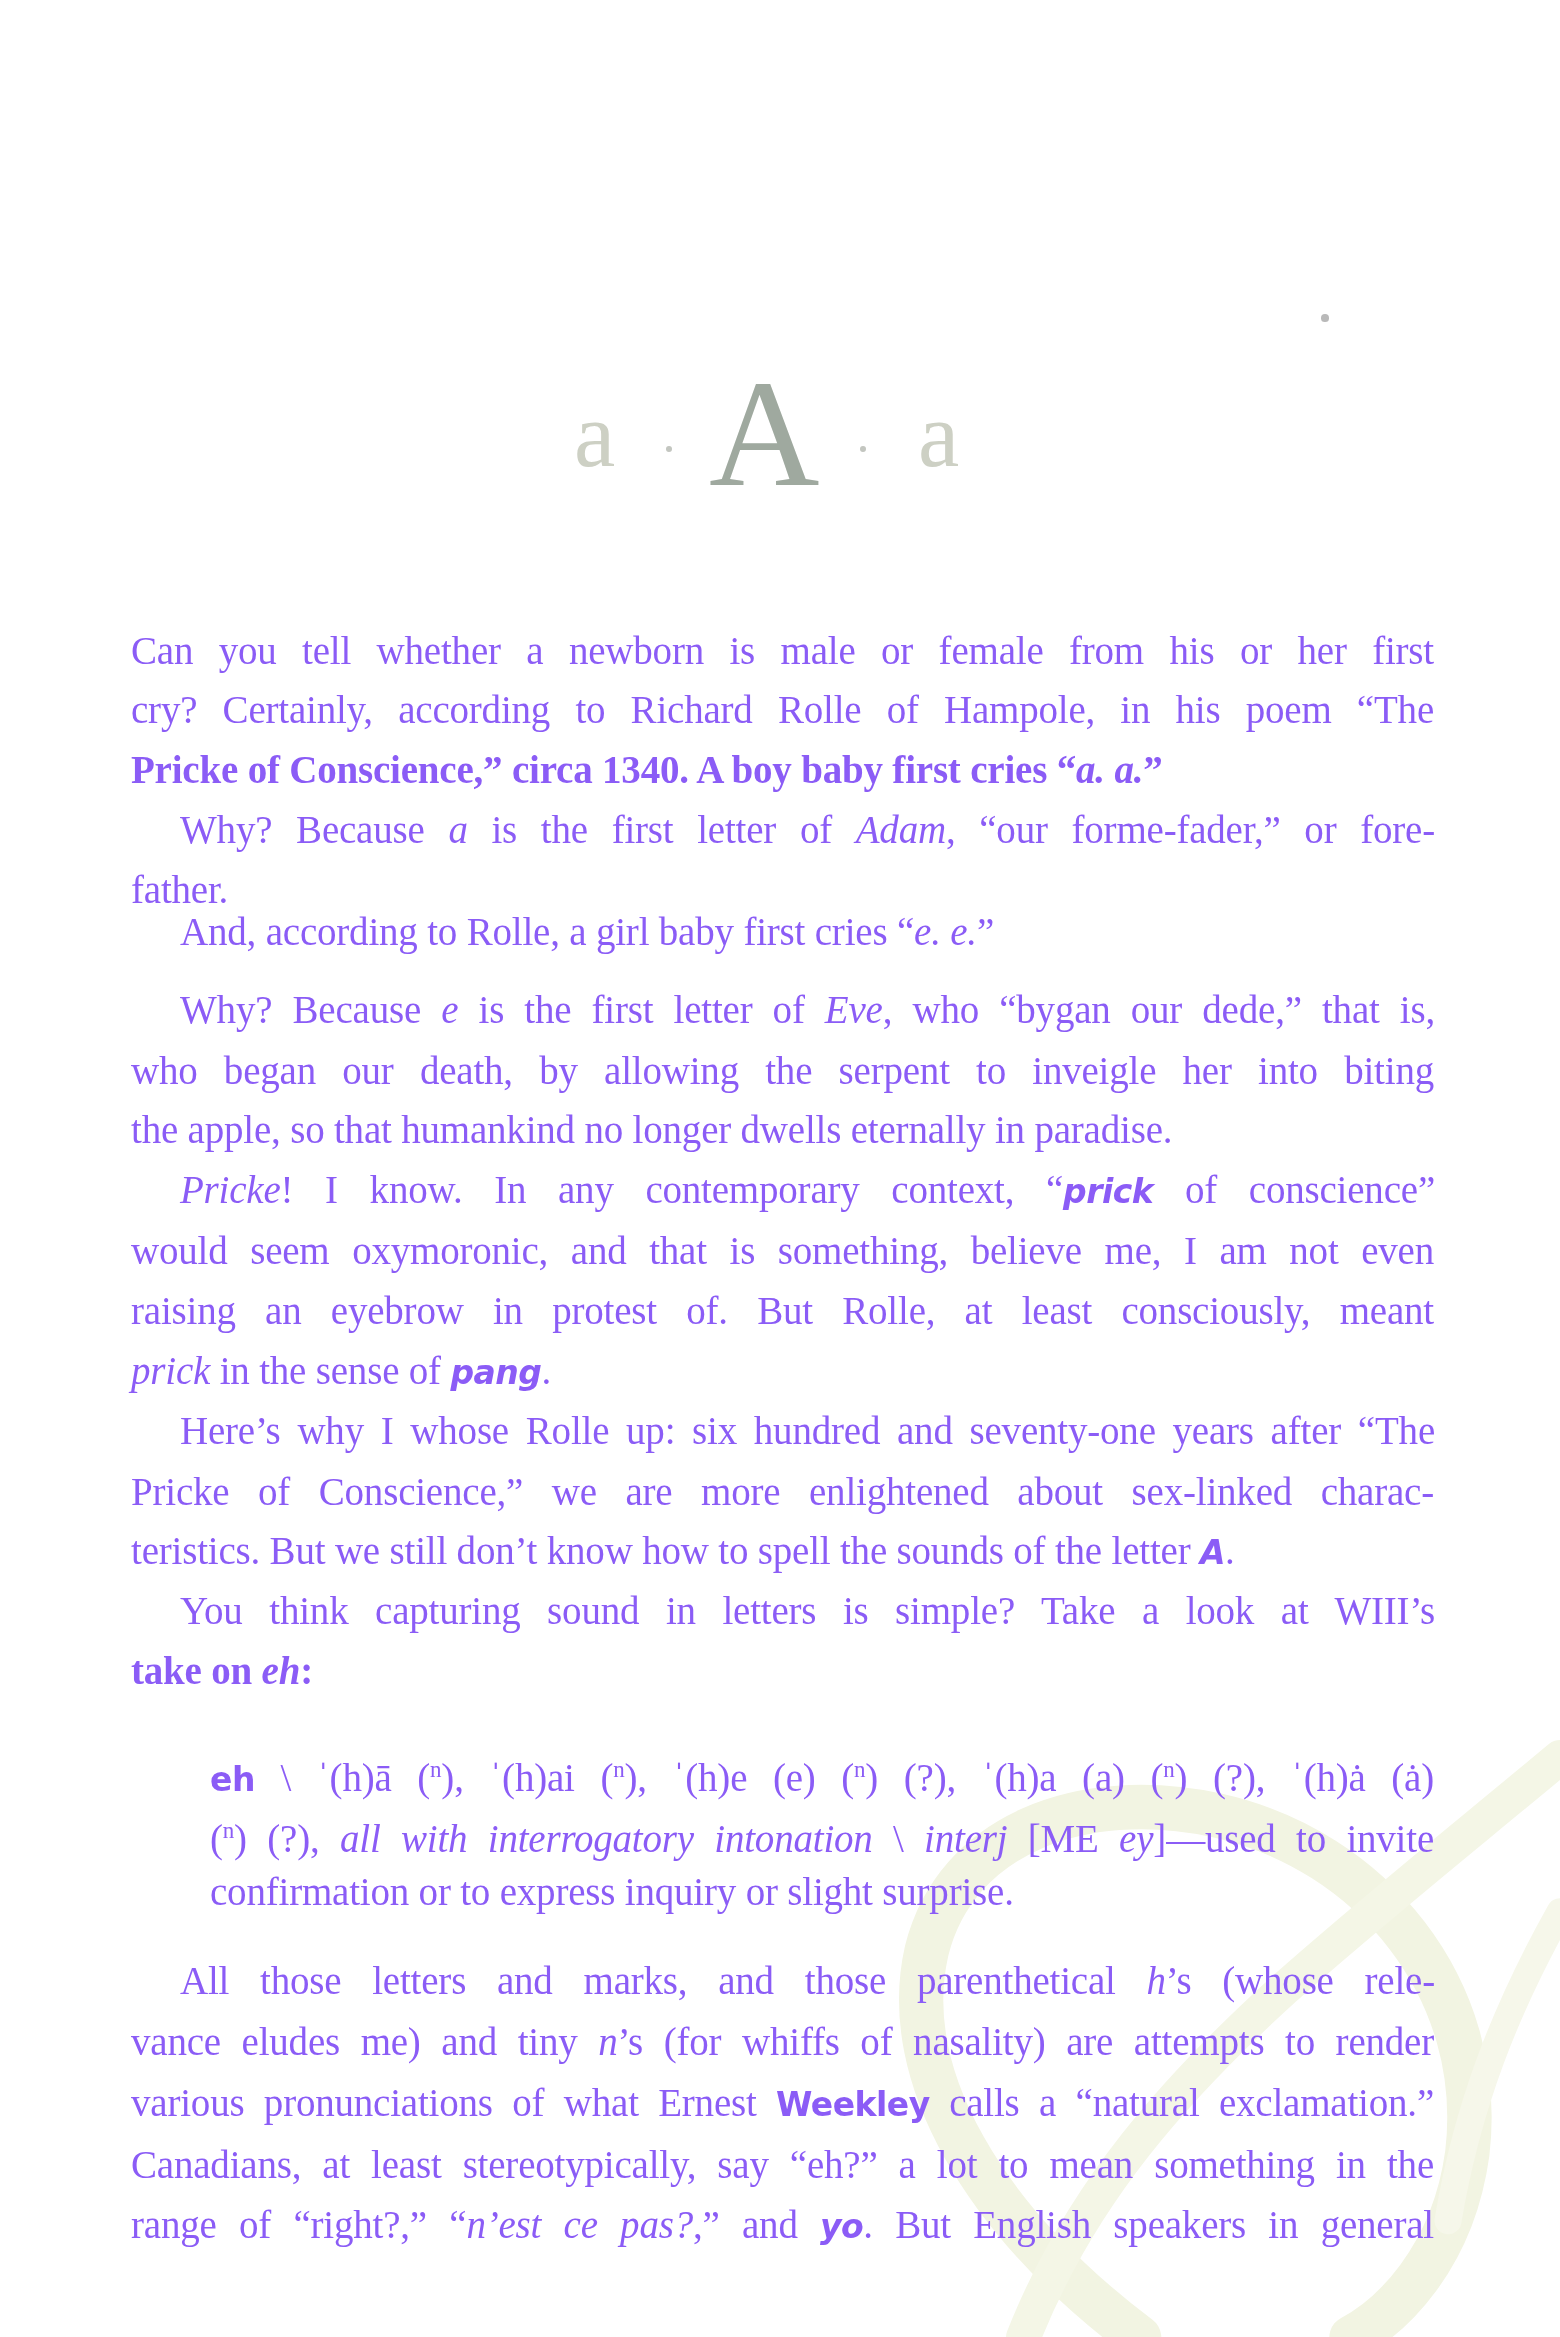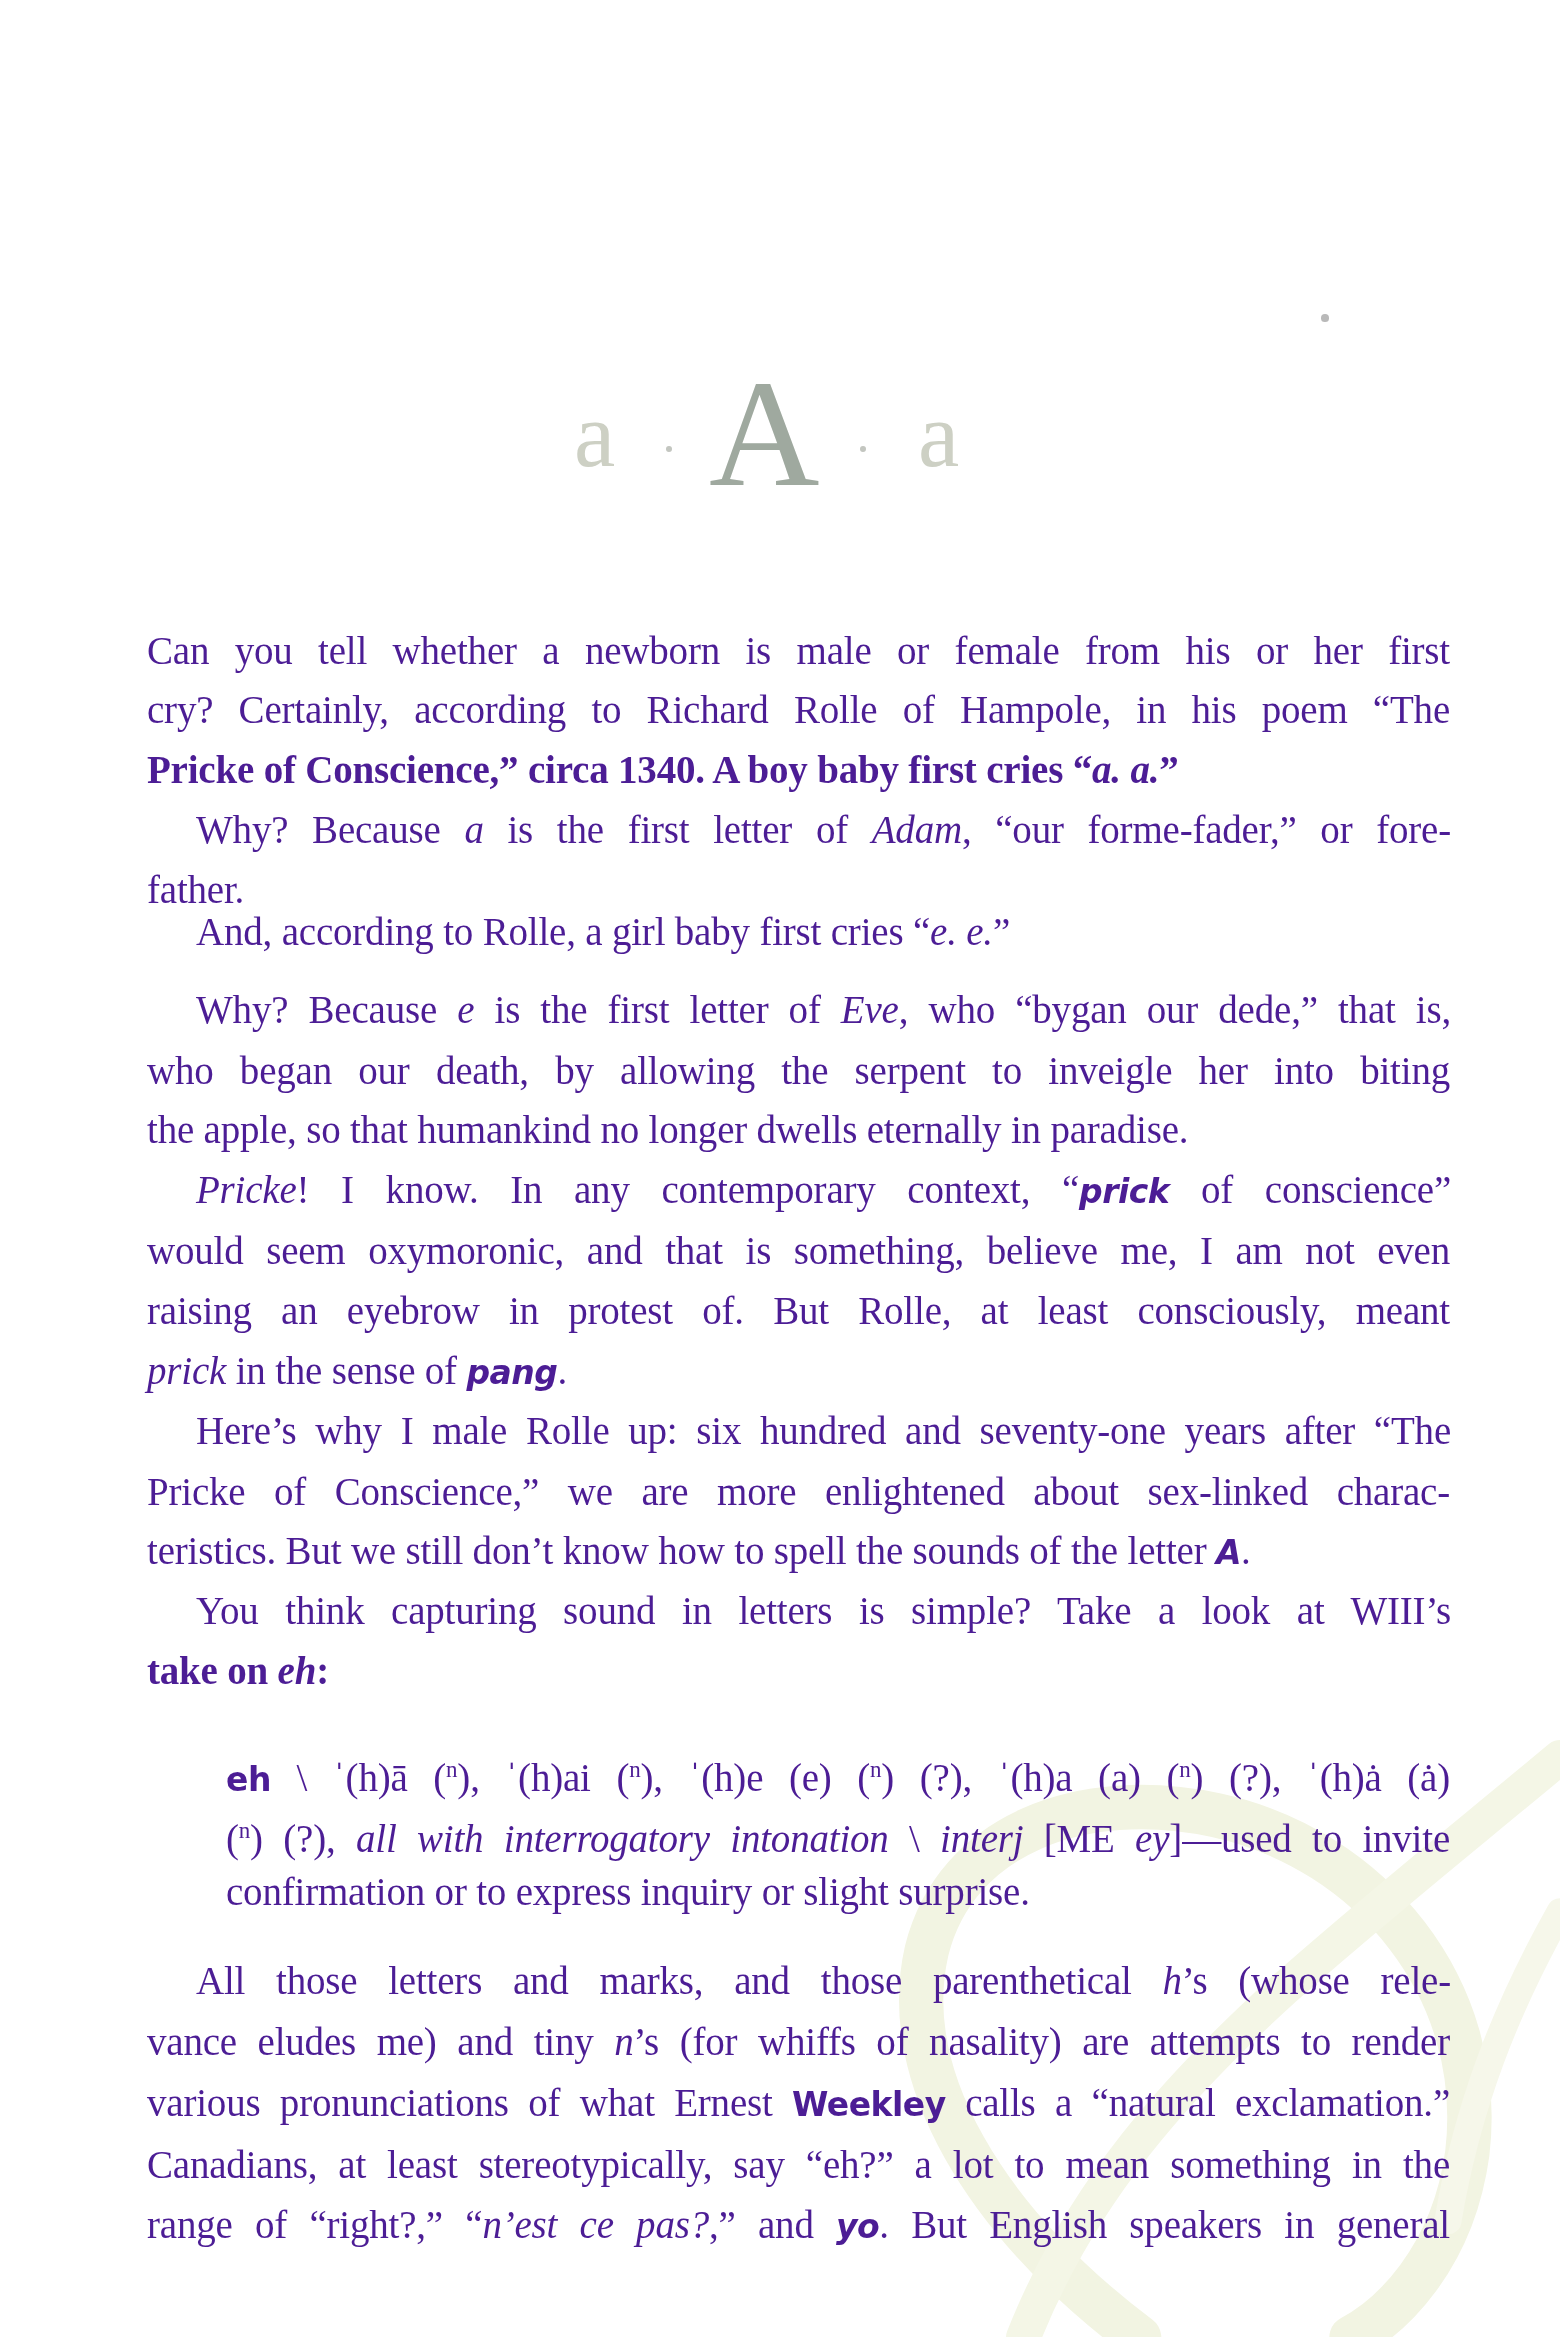--- a/index.html
+++ b/index.html
@@ -63,23 +63,22 @@
     top: 446px;
   }
   
   .line {
     position: absolute;
     left: 131px;
     width: 1303px;
     font-size: 39px;
     line-height: 46px;
     white-space: nowrap;
-    color: #4c1d95;
+    color: #8b5cf6;
     letter-spacing: -0.2px;
-    margin-left: 16px;
   }
   .line.justify {
     text-align: justify;
     text-align-last: justify;
   }
   .line.indent { left: 180px; width: 1255px; }
   .line.dict { left: 210px; width: 1224px; }
   .it { font-style: italic; }
   .sans-bold {
     font-family: "DejaVu Sans", "Liberation Sans", sans-serif;
@@ -124,21 +123,21 @@
       <div class="line justify indent" style="top: 807px;"><span>Why? Because </span><span class="it">a</span><span> is the first letter of </span><span class="it">Adam</span><span>, “our forme-fader,” or fore-</span></div>
       <div class="line" style="top: 867px;"><span>father.</span></div>
       <div class="line indent" style="top: 909px;"><span>And, according to Rolle, a girl baby first cries “</span><span class="it">e. e.</span><span>”</span></div>
       <div class="line justify indent" style="top: 987px;"><span>Why? Because </span><span class="it">e</span><span> is the first letter of </span><span class="it">Eve</span><span>, who “bygan our dede,” that is,</span></div>
       <div class="line justify" style="top: 1048px;"><span>who began our death, by allowing the serpent to inveigle her into biting</span></div>
       <div class="line" style="top: 1107px;"><span>the apple, so that humankind no longer dwells eternally in paradise.</span></div>
       <div class="line justify indent" style="top: 1167px;"><span class="it">Pricke</span><span>! I know. In any contemporary context, “</span><span class="sans-bold-it">prick</span><span> of conscience”</span></div>
       <div class="line justify" style="top: 1228px;"><span>would seem oxymoronic, and that is something, believe me, I am not even</span></div>
       <div class="line justify" style="top: 1288px;"><span>raising an eyebrow in protest of. But Rolle, at least consciously, meant</span></div>
       <div class="line" style="top: 1348px;"><span class="it">prick</span><span> in the sense of </span><span class="sans-bold-it">pang</span><span>.</span></div>
-      <div class="line justify indent" style="top: 1408px;"><span>Here’s why I male Rolle up: six hundred and seventy-one years after “The</span></div>
+      <div class="line justify indent" style="top: 1408px;"><span>Here’s why I whose Rolle up: six hundred and seventy-one years after “The</span></div>
       <div class="line justify" style="top: 1469px;"><span>Pricke of Conscience,” we are more enlightened about sex-linked charac-</span></div>
       <div class="line" style="top: 1528px;"><span>teristics. But we still don’t know how to spell the sounds of the letter </span><span class="sans-bold-it">A</span><span>.</span></div>
       <div class="line justify indent" style="top: 1588px;"><span>You think capturing sound in letters is simple? Take a look at WIII’s</span></div>
       <div class="line" style="top: 1648px; font-weight: bold;"><span>take on </span><span class="it">eh</span><span>:</span></div>
       <div class="line justify dict" style="top: 1747px;"><span class="sans-bold">eh</span><span> \ ˈ(h)ā (</span><span class="sup">n</span><span>), ˈ(h)ai (</span><span class="sup">n</span><span>), ˈ(h)e (e) (</span><span class="sup">n</span><span>) (?), ˈ(h)a (a) (</span><span class="sup">n</span><span>) (?), ˈ(h)ȧ (ȧ)</span></div>
       <div class="line justify dict" style="top: 1808px;"><span>(</span><span class="sup">n</span><span>) (?), </span><span class="it">all with interrogatory intonation</span><span> \ </span><span class="it">interj</span><span> [ME </span><span class="it">ey</span><span>]—used to invite</span></div>
       <div class="line dict" style="top: 1869px;"><span>confirmation or to express inquiry or slight surprise.</span></div>
       <div class="line justify indent" style="top: 1958px;"><span>All those letters and marks, and those parenthetical </span><span class="it">h</span><span>’s (whose rele-</span></div>
       <div class="line justify" style="top: 2019px; font-family: Liberation Serif, serif;"><span>vance eludes me) and tiny </span><span class="it">n</span><span>’s (for whiffs of nasality) are attempts to render</span></div>
       <div class="line justify" style="top: 2080px;"><span>various pronunciations of what Ernest </span><span class="sans-bold">Weekley</span><span> calls a “natural exclamation.”</span></div>

